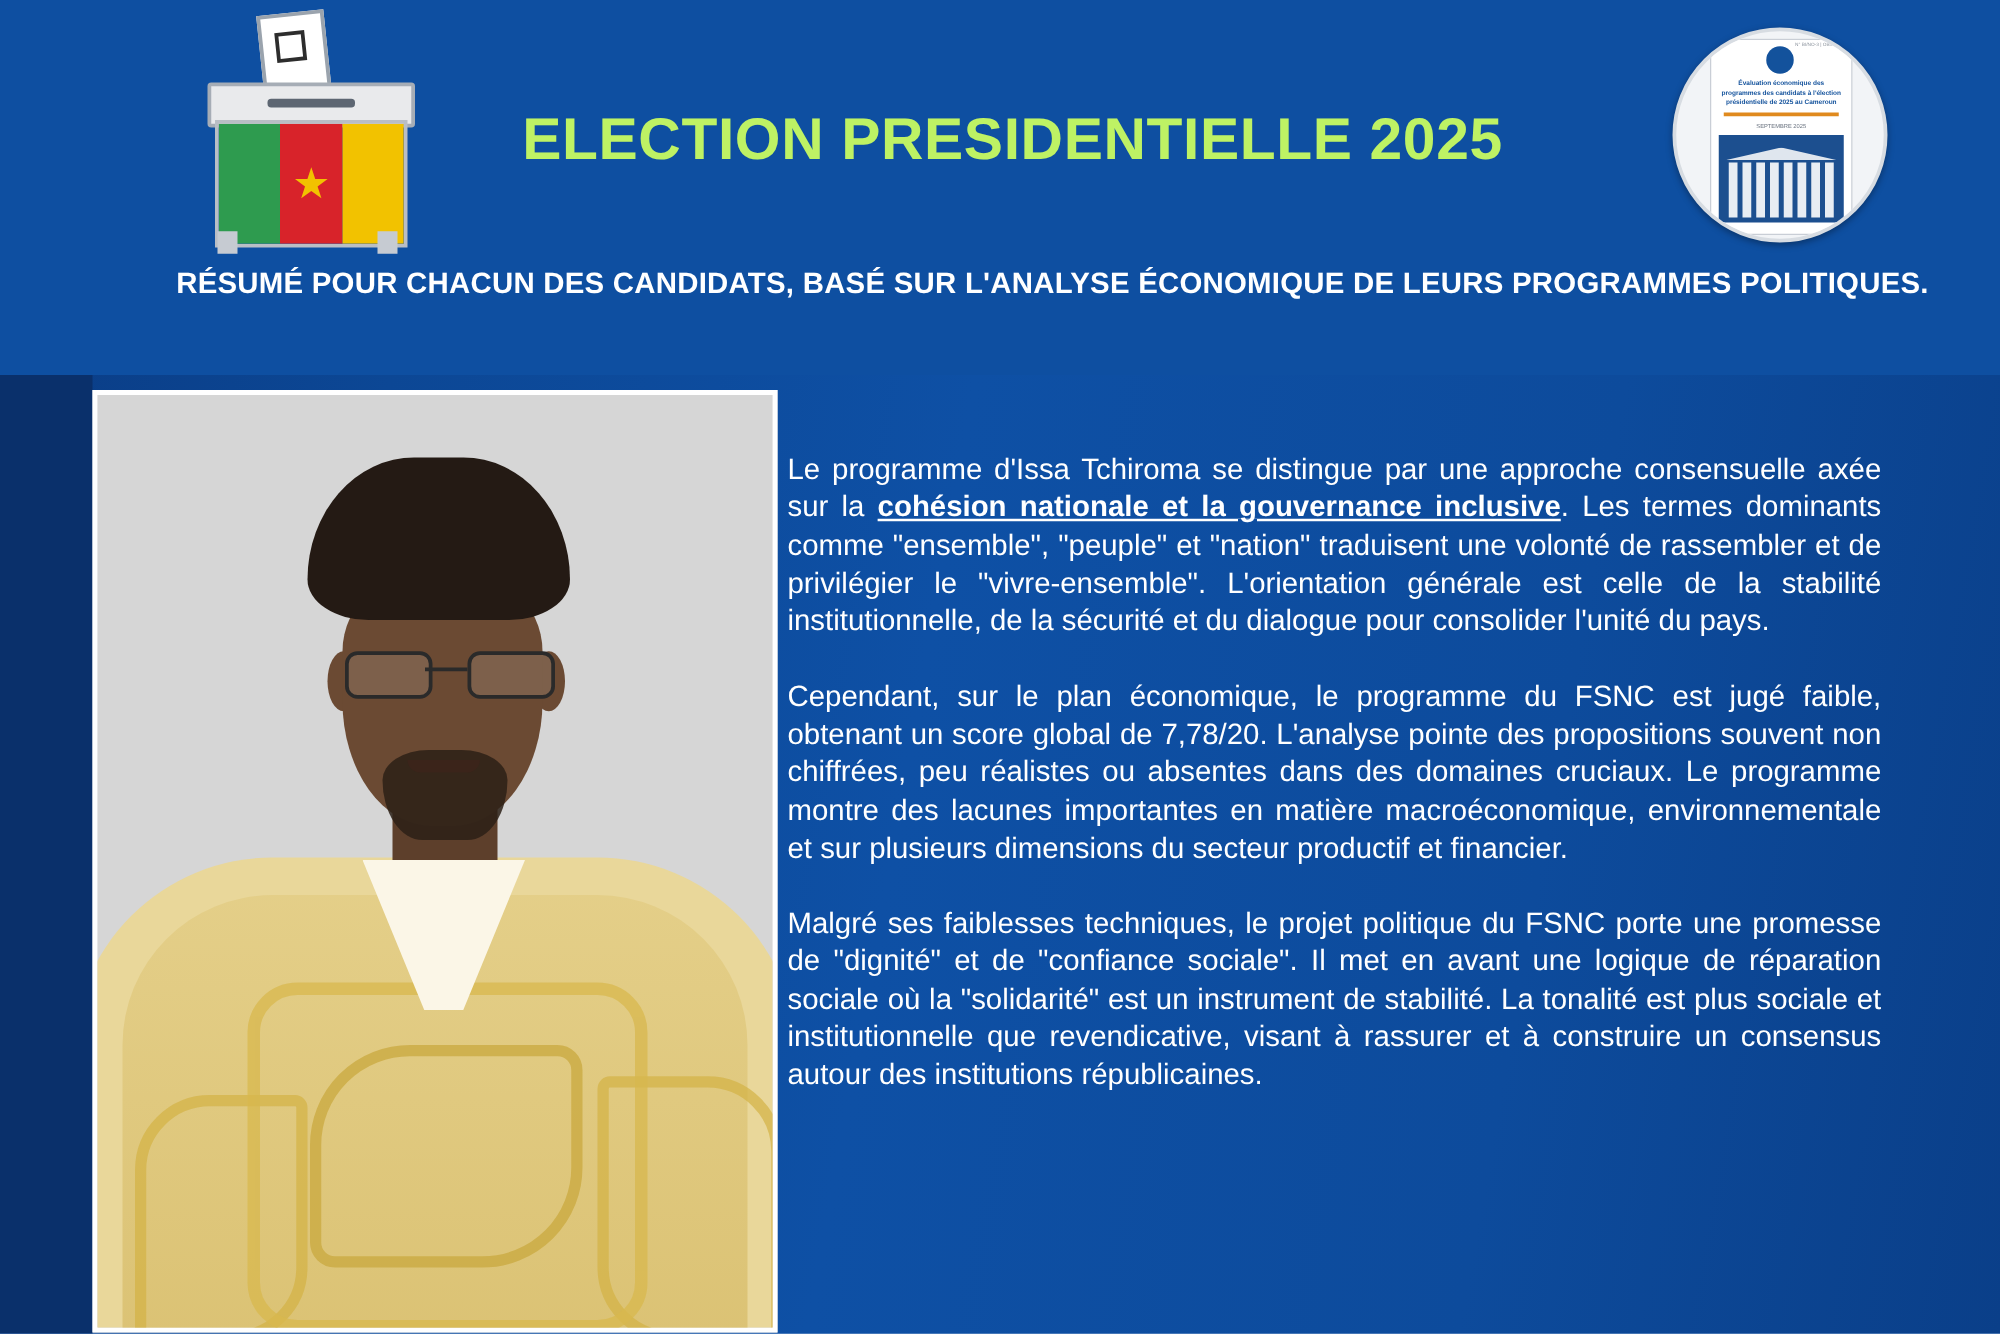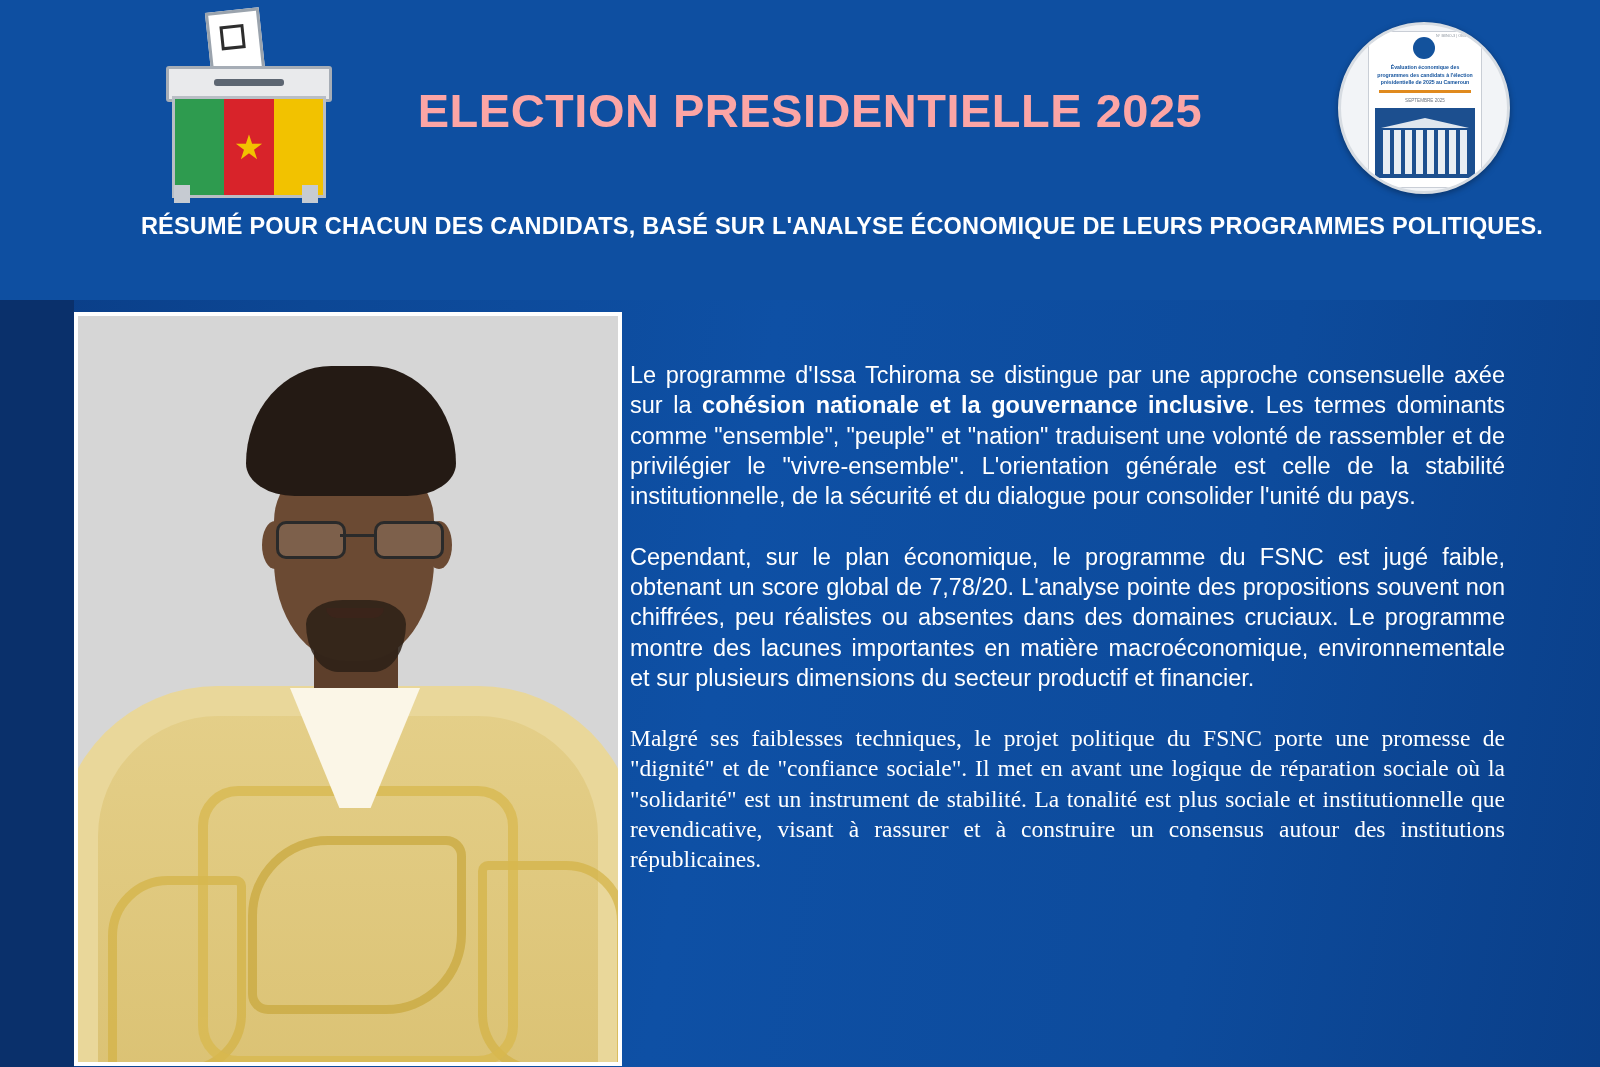--- a/index.html
+++ b/index.html
@@ -111,21 +111,21 @@
   }
   .ballot-box .foot.l { left: 24px; }
   .ballot-box .foot.r { left: 152px; }
 
   .title-main {
     position: absolute;
     left: 400px;
     top: 83px;
     width: 820px;
     text-align: center;
-    color: #fca5a5;
+    color: #bef264;
     font-size: 47px;
     font-weight: bold;
     letter-spacing: 0.5px;
     font-family: "Liberation Sans", sans-serif;
   }
   .subtitle {
     position: absolute;
     left: 0;
     top: 213px;
     width: 1600px;
@@ -439,22 +439,22 @@
     top: 360px;
     width: 875px;
     color: #ffffff;
     font-size: 23.5px;
     line-height: 1.29;
     text-align: justify;
   }
   .text-col p {
     margin: 0 0 30px 0;
   }
-  .text-col p:last-child { margin-bottom: 0; font-family: Liberation Serif, serif; }
-  .text-col b { font-weight: bold; }
+  .text-col p:last-child { margin-bottom: 0; }
+  .text-col b { font-weight: bold; text-decoration: underline; }
 </style>
 </head>
 <body>
 
 <div class="poster">
 
   <div class="header">
 
     <div class="ballot-box">
       <div class="slot-paper"></div>

